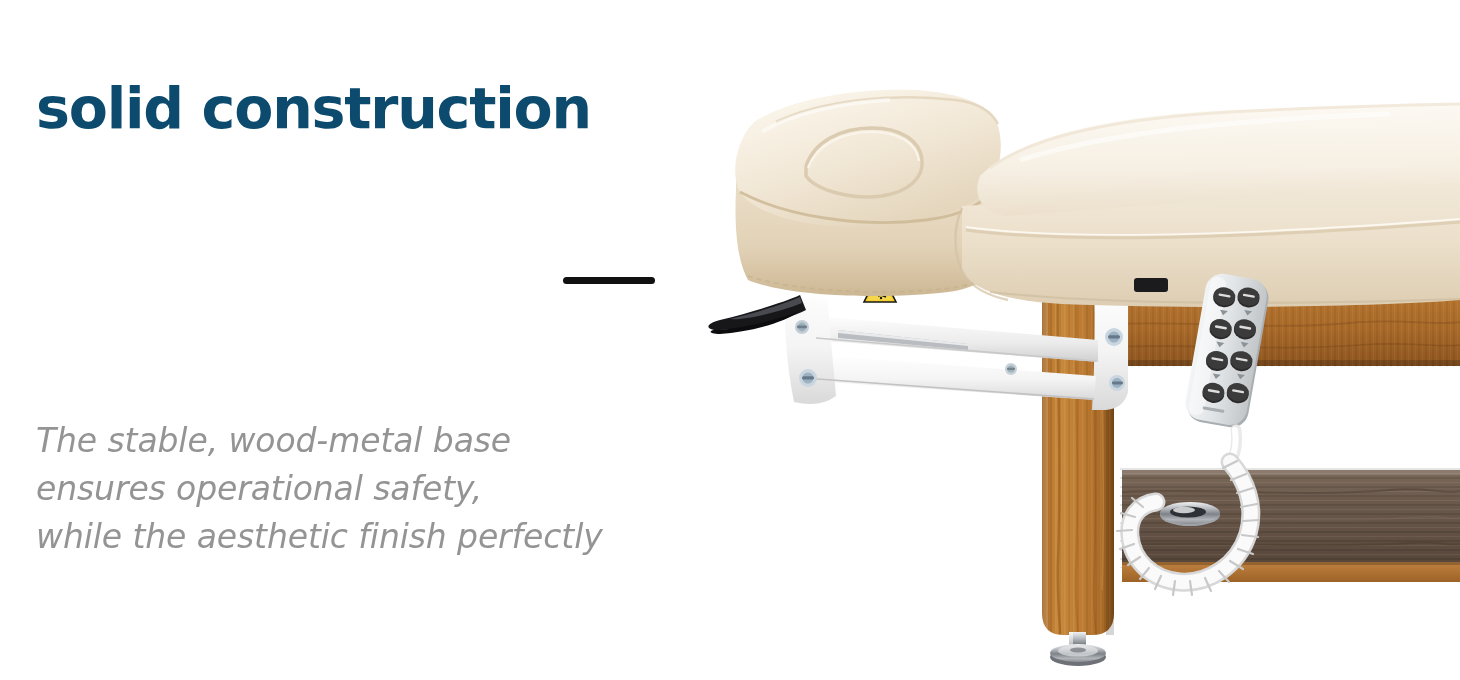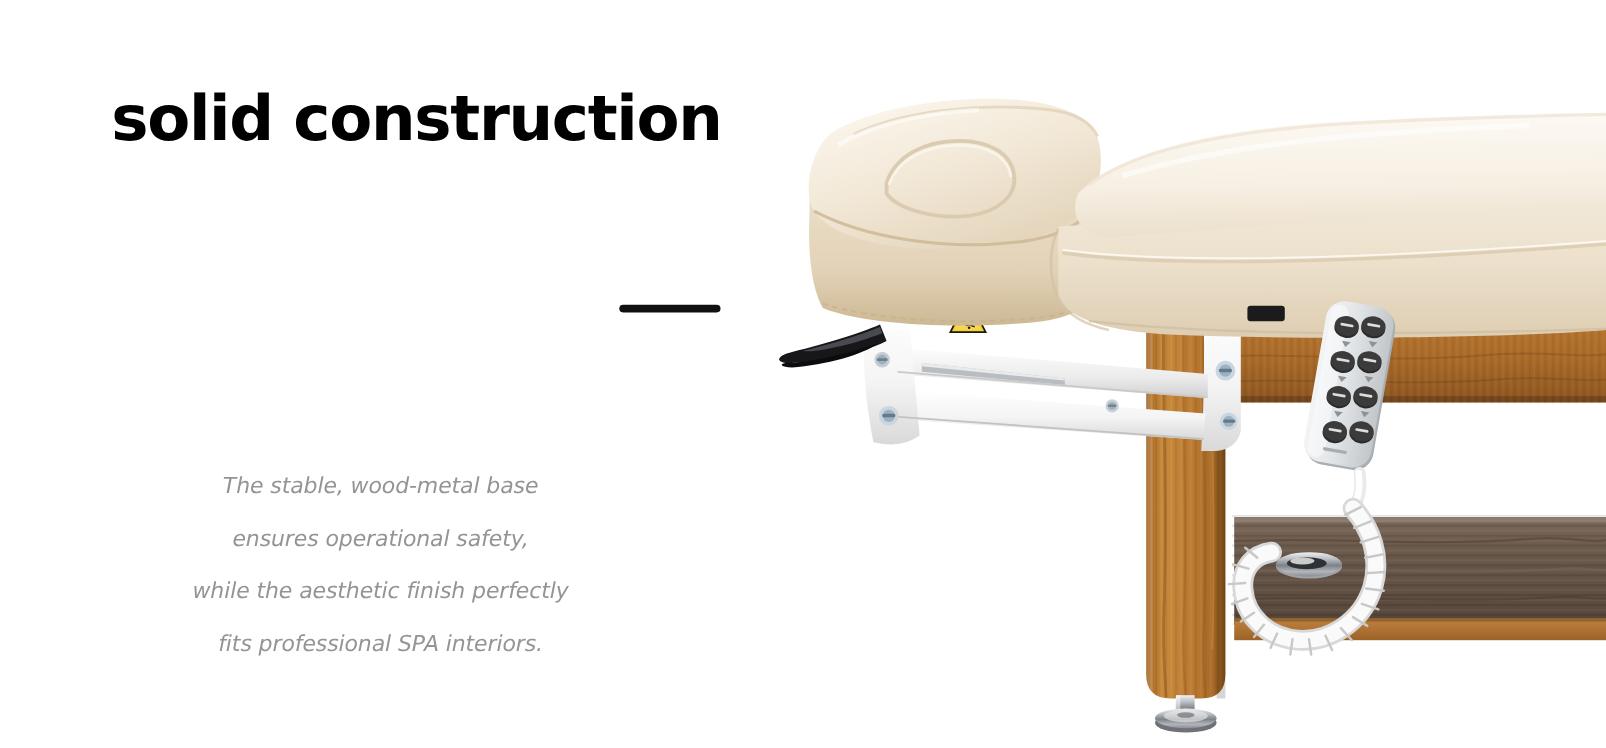--- a/index.html
+++ b/index.html
@@ -28,51 +28,51 @@
     width: 680px;
     height: 680px;
     z-index: 5;
   }
 
   .headline {
     position: absolute;
     right: 24px;
     top: 72px;
     width: 620px;
-    text-align: right;
+    text-align: left;
     font-family: "DejaVu Sans", "Liberation Sans", sans-serif;
     font-weight: bold;
     font-size: 57px;
     line-height: 72px;
     letter-spacing: -1.2px;
-    color: #000000;
+    color: #0c4a6e;
     white-space: nowrap;
   }
   .headline .line { display: block; }
 
   .rule {
     position: absolute;
     left: 563px;
     top: 277px;
     width: 92px;
     height: 7px;
     border-radius: 4px;
     background: #111111;
   }
 
   .subcopy {
     position: absolute;
     right: 24px;
     top: 417px;
     width: 620px;
-    text-align: center;
+    text-align: left;
     font-family: "DejaVu Sans", "Liberation Sans", sans-serif;
     font-style: italic;
     font-weight: normal;
-    font-size: 20px;
+    font-size: 33px;
     line-height: 48px;
     letter-spacing: -0.1px;
     color: #949494;
   }
   .subcopy .line { display: block; white-space: nowrap; }
 
   
   .photo {
     position: absolute;
     left: 690px;
@@ -93,21 +93,20 @@
     <div class="headline">
       <span class="line">solid construction</span>
     </div>
 
     <div class="rule"></div>
 
     <div class="subcopy">
       <span class="line">The stable, wood-metal base</span>
       <span class="line">ensures operational safety,</span>
       <span class="line">while the aesthetic finish perfectly</span>
-      <span class="line">fits professional SPA interiors.</span>
     </div>
 
   </div>
 
   <div class="photo">
     <svg width="770" height="680" viewBox="0 0 770 680" xmlns="http://www.w3.org/2000/svg">
       <defs>
 
         <linearGradient id="gTopPad" x1="0" y1="0" x2="0.15" y2="1">
           <stop offset="0%" stop-color="#fbf6ec"></stop>

